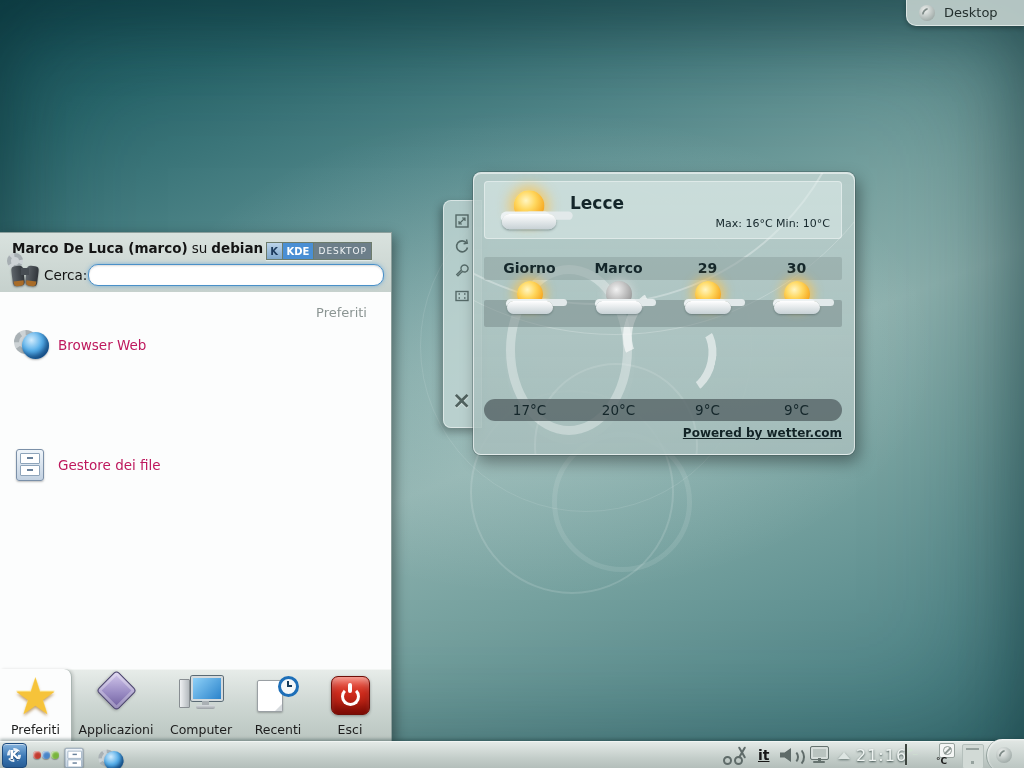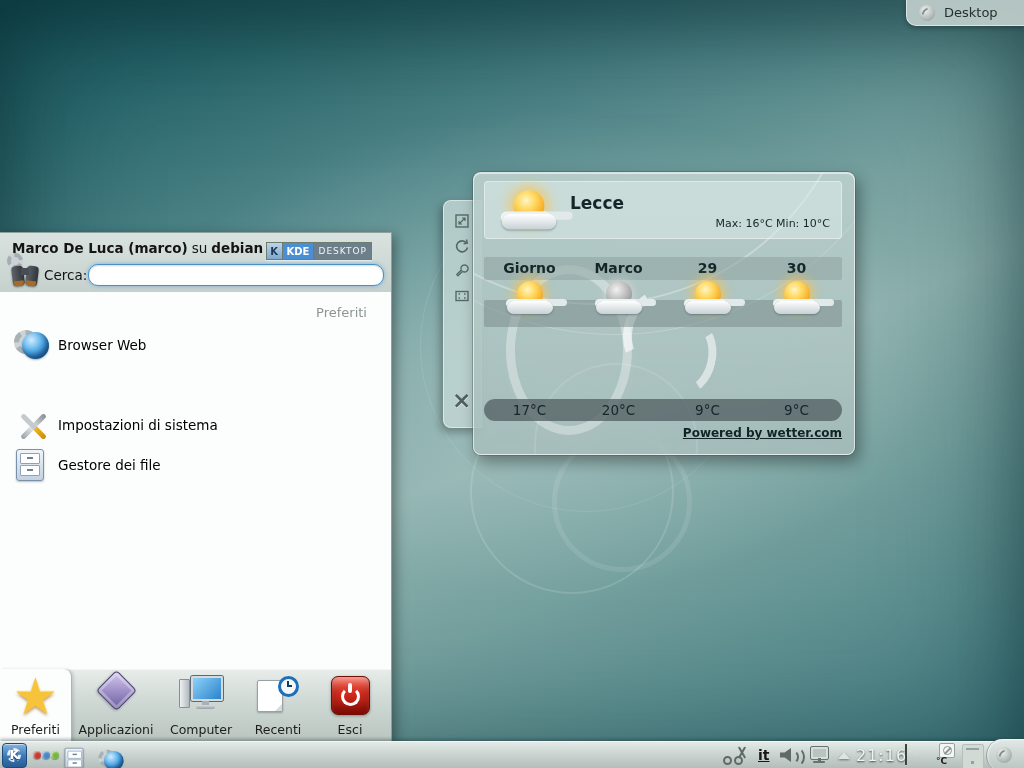--- a/index.html
+++ b/index.html
@@ -64,21 +64,21 @@
     display:flex;align-items:center;justify-content:center;border-right:1px solid #6d7c6c;}
   .badge .bkde{background:#4a8fd4;color:#fff;font-size:10px;font-weight:bold;padding:0 4px;display:flex;align-items:center;border-right:1px solid #6d7c6c;}
   .badge .bdesk{background:#6d7f8a;color:#f2f5f7;font-size:9px;letter-spacing:1px;padding:0 4px;display:flex;align-items:center;}
   .cerca{left:44px;top:34px;font-size:13.5px;color:#141414;text-align:center;}
   .sinput{left:88px;top:31px;width:278px;height:20px;border:1px solid #4a90c8;border-radius:10px;background:#fff;
     box-shadow:0 0 4px rgba(90,160,215,.7), inset 0 1px 2px rgba(0,0,0,.15);outline:none;padding:0 8px;font-size:12px;box-sizing:content-box;}
   .kbody{left:0;top:59px;right:0;height:377px;background:#fcfdfd;}
   .ksec{right:24px;top:13px;font-size:13px;color:#8b9593;}
   .krow{left:0;right:8px;height:40px;cursor:pointer;}
   .krow .ric{position:absolute;left:16px;top:3px;width:36px;height:34px;}
-  .krow .rlb{position:absolute;left:58px;top:11px;font-size:13.5px;color:#000000;}
+  .krow .rlb{position:absolute;left:58px;top:11px;font-size:13.5px;color:#be185d;}
   .ktabs{left:0;top:436px;right:0;height:72px;background:linear-gradient(#e7ece9,#cfd8d4 45%,#b9c5c0);border-top:1px solid #f3f6f4;}
   .atab{left:0;top:-1px;width:71px;height:73px;background:#fcfdfd;border-right:1px solid #a9b5b1;border-top-right-radius:8px;
     box-shadow:2px 0 3px rgba(0,0,0,.12);}
   .tab{top:0;height:72px;text-align:center;cursor:pointer;}
   .tab .tic{position:relative;margin:6px auto 0;width:46px;height:42px;}
   .tab .tlb{position:absolute;bottom:5px;left:0;right:0;font-size:12.5px;color:#1d1d1d;}
   
   .gearc{border-radius:50%;box-sizing:border-box;}
   .ic-globe{position:relative;width:100%;height:100%;}
   .ic-globe .gg{position:absolute;left:-2px;top:1px;width:24px;height:24px;border:5px dashed #a9b1b5;background:#cdd3d6;}
@@ -251,27 +251,20 @@
     <div class="ab kbody">
       <span class="ab ksec">Preferiti</span>
 
       <div class="ab krow" style="top:34px;">
         <span class="ric ic-globe">
             <i class="gg gearc ab"></i>
             <i class="sp ab"></i>
           </span>
         <span class="rlb">Browser Web</span>
       </div>
-      <div class="ab krow" style="top:114px;">
-        <span class="ric ic-tools">
-            <i class="t1 ab"></i>
-            <i class="t2 ab"></i>
-          </span>
-        <span class="rlb">Impostazioni di sistema</span>
-      </div>
       <div class="ab krow" style="top:154px;">
         <span class="ric">
             <span class="ic-cab" style="display:block">
               <i class="d1"></i>
               <i class="d2"></i>
             </span>
           </span>
         <span class="rlb">Gestore dei file</span>
       </div>
     </div>

